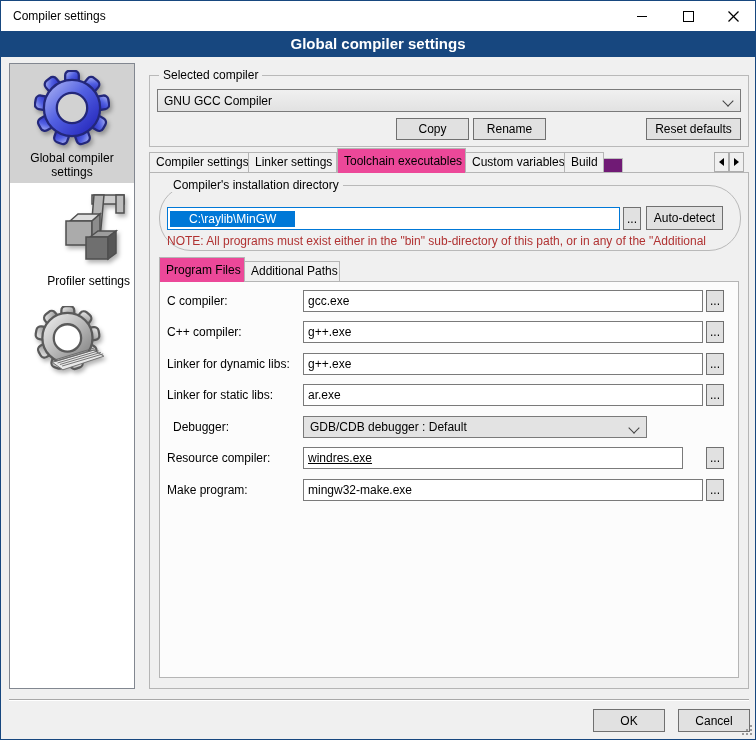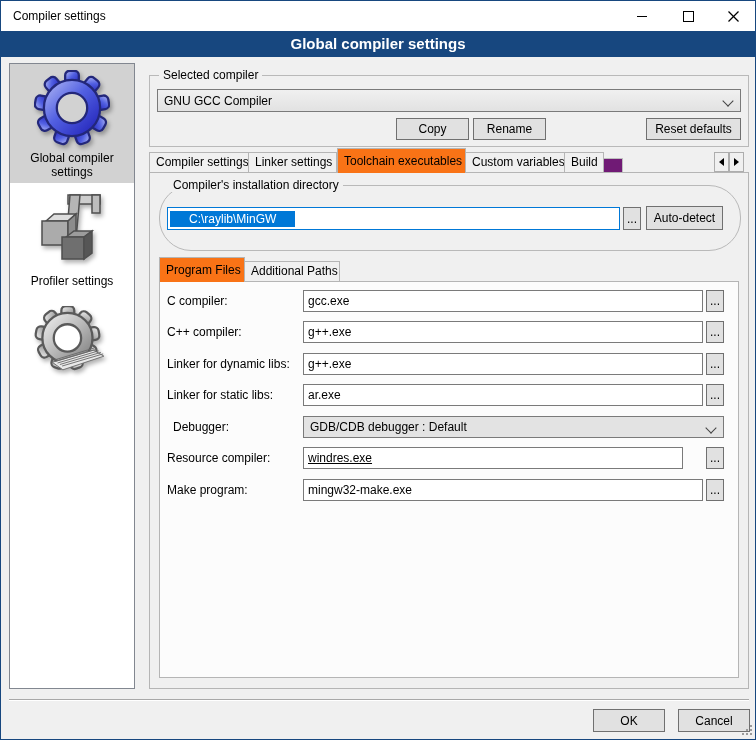--- a/index.html
+++ b/index.html
@@ -33,21 +33,21 @@
   .btn.disabled{color:#9c9c9c;border-color:#bfbfbf;background:#701a75;margin-top:40px;}
   
   .combo{position:absolute;box-sizing:border-box;height:23px;background:linear-gradient(#f0f0f0,#e2e2e2);
     border:1px solid #7a7a7a;display:flex;align-items:center;padding:0 24px 0 6px;cursor:default;}
   .chev{position:absolute;right:8px;top:7px;width:7px;height:7px;border-right:1.4px solid #444;border-bottom:1.4px solid #444;transform:rotate(45deg);}
   
   .tabstrip{position:absolute;display:flex;align-items:flex-end;}
   .tab{box-sizing:border-box;height:21px;background:#f0f0f0;border:1px solid #b5b5b5;border-left-width:0;
     padding:0 6px;line-height:19px;white-space:nowrap;overflow:hidden;cursor:default;}
   .tab:first-child{border-left-width:1px;}
-  .tab.sel{height:25px;background:#f97316;border-left-width:1px;border-bottom:none;line-height:24px;position:relative;z-index:3;}
+  .tab.sel{height:25px;background:#ec4899;border-left-width:1px;border-bottom:none;line-height:24px;position:relative;z-index:3;}
   .tabpage{position:absolute;box-sizing:border-box;border:1px solid #b5b5b5;background:#f0f0f0;}
   .tabpage.inner{background:#fcfcfc;}
   .arrowbtn{position:absolute;width:15px;height:20px;box-sizing:border-box;background:#f0f0f0;border:1px solid #adadad;
     display:flex;align-items:center;justify-content:center;}
   .tri-l{width:0;height:0;border-top:4px solid transparent;border-bottom:4px solid transparent;border-right:5px solid #000;}
   .tri-r{width:0;height:0;border-top:4px solid transparent;border-bottom:4px solid transparent;border-left:5px solid #000;}
   
   .tinput{position:absolute;box-sizing:border-box;height:22px;background:#fff;border:1px solid #7a7a7a;
     font-family:inherit;font-size:12px;padding:0 4px;margin:0;}
   .focus-input{position:absolute;box-sizing:border-box;height:23px;background:#fff;border:1px solid #0078d7;
@@ -103,21 +103,21 @@
           <rect x="41" y="1" width="18" height="18" rx="6" transform="rotate(240 50 50)"></rect>
           <rect x="41" y="1" width="18" height="18" rx="6" transform="rotate(280 50 50)"></rect>
           <rect x="41" y="1" width="18" height="18" rx="6" transform="rotate(320 50 50)"></rect>
           <circle cx="50" cy="50" r="37" stroke="none"></circle>
           <circle cx="50" cy="50" r="37" fill="none"></circle>
           <circle cx="50" cy="50" r="20" fill="#d2d2d2"></circle>
         </g>
       </svg>
       <span class="lbl">Global compiler settings</span>
     </div>
-    <div class="side-item" style="padding-top:10px;height:103px;">
+    <div class="side-item" style="padding-top:10px;height:103px;text-align:right;">
       <svg class="icon-svg" width="76" height="76" viewBox="0 0 76 76">
         <g stroke="#4f4f4f" stroke-width="1.5">
           <rect x="34" y="2" width="32" height="9" fill="#cdcdcd"></rect>
           <rect x="58" y="2" width="8" height="18" fill="#bdbdbd"></rect>
           <polygon points="36,2 46,2 42,46 32,50" fill="#b5b5b5"></polygon>
           <polygon points="12,28 20,21 42,21 34,28" fill="#dedede"></polygon>
           <rect x="8" y="28" width="26" height="24" fill="#ababab"></rect>
           <polygon points="34,28 42,21 42,45 34,52" fill="#8c8c8c"></polygon>
           <polygon points="32,44 40,38 58,38 50,44" fill="#9c9c9c"></polygon>
           <rect x="28" y="44" width="22" height="22" fill="#6f6f6f"></rect>
@@ -191,20 +191,21 @@
   <div class="tabpage" style="left:148px;top:171px;width:600px;height:517px;"></div>
 
   <div class="groupbox" style="left:158px;top:184px;width:582px;height:66px;border-radius:32px;">
     <span class="glabel">Compiler's installation directory</span>
   </div>
   <div class="focus-input" style="left:166px;top:206px;width:453px;">
     <span class="selected-text">C:\raylib\MinGW</span>
   </div>
   <div class="btn browse" style="left:622px;top:206px;height:23px;">...</div>
   <div class="btn" style="left:645px;top:205px;width:77px;height:24px;">Auto-detect</div>
+  <div class="note" style="left:166px;top:233px;width:568px;">NOTE: All programs must exist either in the "bin" sub-directory of this path, or in any of the "Additional</div>
 
   <div class="tabstrip" style="left:158px;top:256px;height:25px;z-index:2;">
     <div class="tab sel" style="width:86px;">Program Files</div>
     <div class="tab" style="width:95px;">Additional Paths</div>
   </div>
   <div class="tabpage inner" style="left:158px;top:280px;width:580px;height:397px;"></div>
 
   <span class="flabel" style="left:166px;top:293px;">C compiler:</span>
   <input class="tinput" style="left: 302px; top: 289px; width: 400px;" value="gcc.exe">
   <div class="btn browse" style="left:705px;top:289px;">...</div>
@@ -215,21 +216,21 @@
 
   <span class="flabel" style="left:166px;top:356px;">Linker for dynamic libs:</span>
   <input class="tinput" style="left: 302px; top: 352px; width: 400px;" value="g++.exe">
   <div class="btn browse" style="left:705px;top:352px;">...</div>
 
   <span class="flabel" style="left:166px;top:387px;">Linker for static libs:</span>
   <input class="tinput" style="left: 302px; top: 383px; width: 400px;" value="ar.exe">
   <div class="btn browse" style="left:705px;top:383px;">...</div>
 
   <span class="flabel" style="left:172px;top:419px;text-align:center;">Debugger:</span>
-  <div class="combo" style="left:302px;top:415px;width:421px;height:22px;background:#e3e3e3;">
+  <div class="combo" style="left:302px;top:415px;width:344px;height:22px;background:#e3e3e3;">
     <span>GDB/CDB debugger : Default</span>
     <span class="chev"></span>
   </div>
 
   <span class="flabel" style="left:166px;top:450px;">Resource compiler:</span>
   <input class="tinput" style="left: 302px; top: 446px; width: 380px; text-decoration: underline;" value="windres.exe">
   <div class="btn browse" style="left:705px;top:446px;">...</div>
 
   <span class="flabel" style="left:166px;top:482px;">Make program:</span>
   <input class="tinput" style="left: 302px; top: 478px; width: 400px;" value="mingw32-make.exe">

